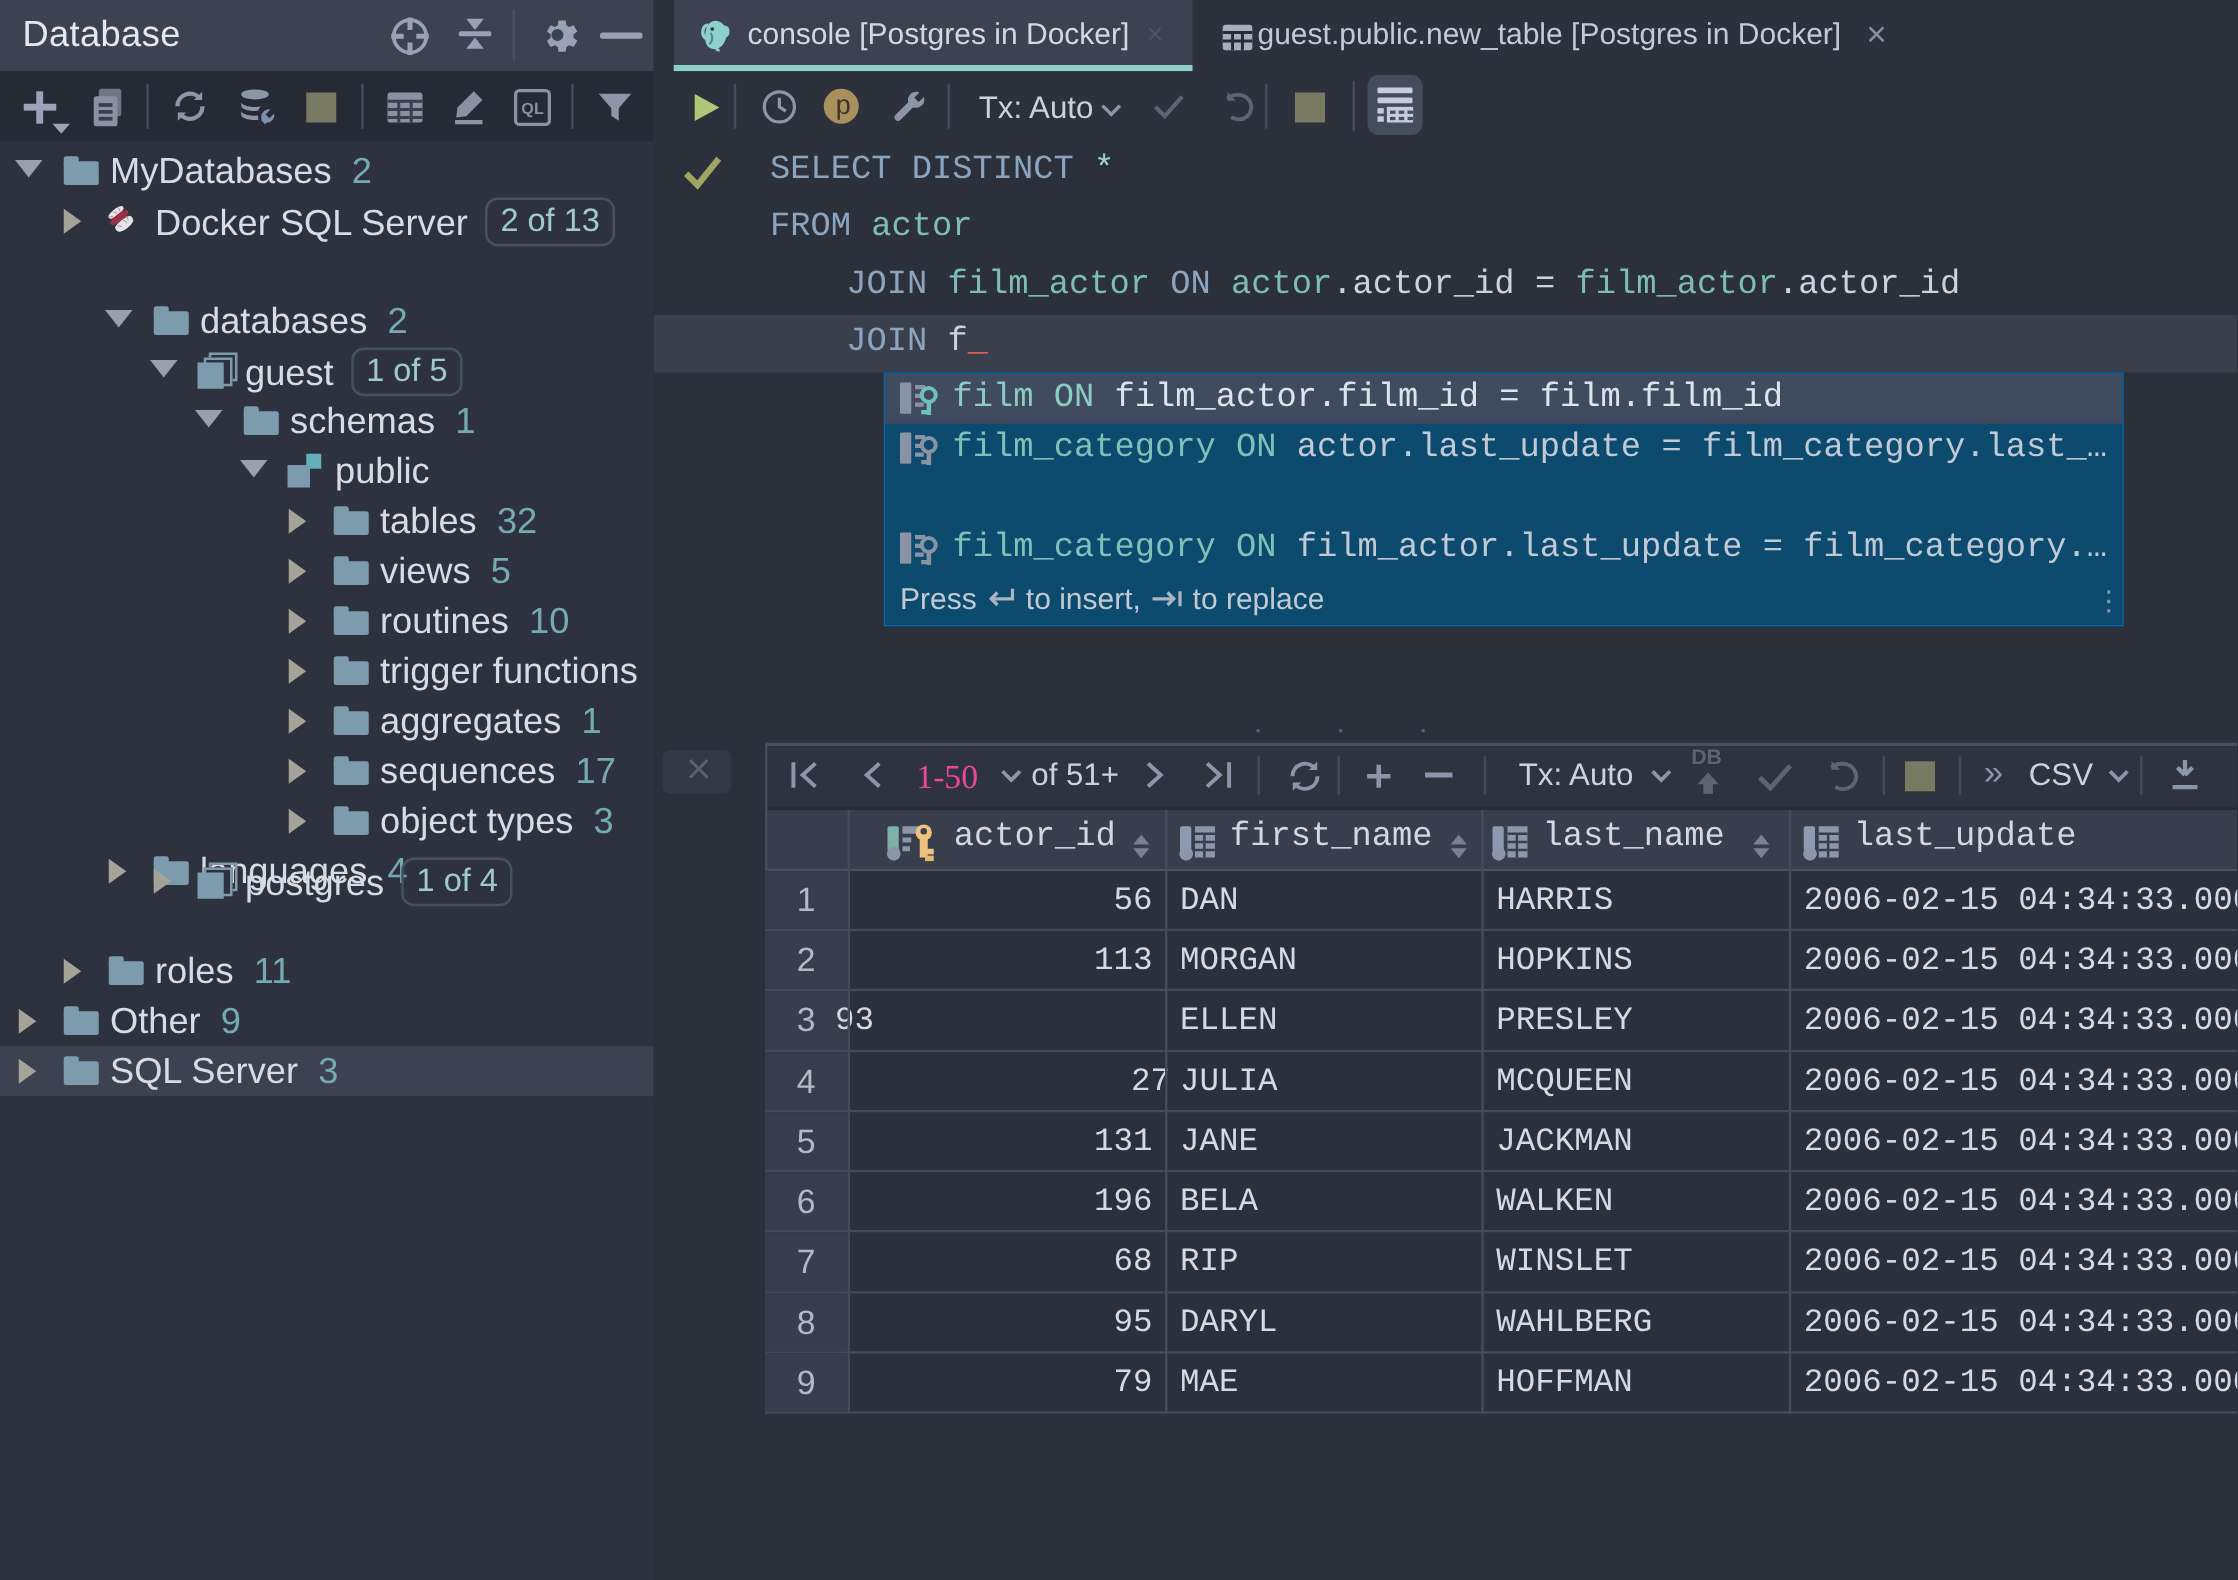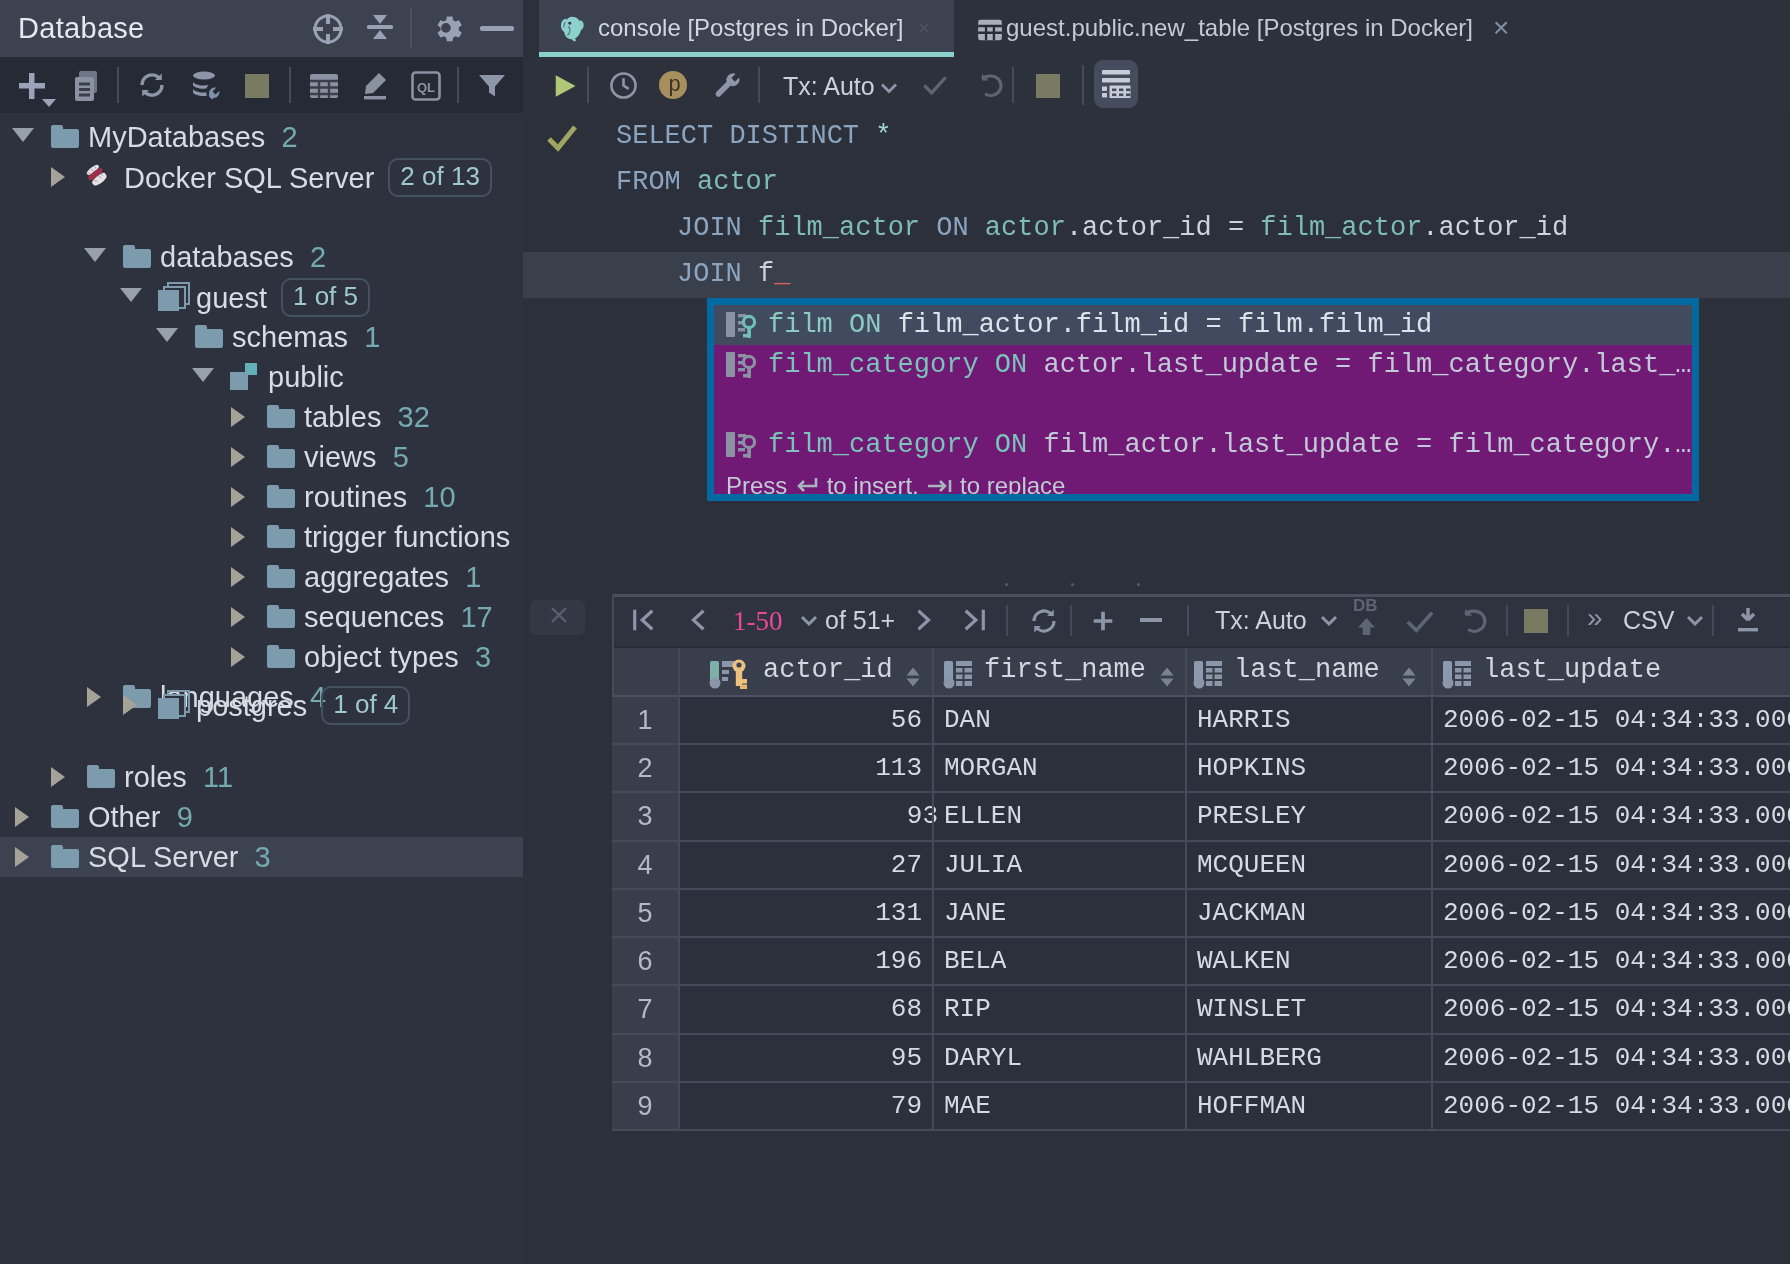--- a/index.html
+++ b/index.html
@@ -299,21 +299,21 @@
 </div>
     <div id="editor">
 <svg class="abs" style="left:22px;top:10px" width="34" height="30" viewBox="0 0 34 30" fill="none" stroke="#a0a662" stroke-width="5">
           <path d="M4 16l9 9L30 4"></path>
         </svg>
 <div class="abs" style="left:0;top:139px;width:1267px;height:46px;background:#3a3f4c"></div>
 <div class="eline" style="left:93px;top:8px"><span class="kw">SELECT DISTINCT </span><span style="color:#9fd4cf">*</span></div>
 <div class="eline" style="left:93px;top:54px"><span class="kw">FROM </span><span class="tbl">actor</span></div>
 <div class="eline" style="left:154px;top:100px"><span class="kw">JOIN </span><span class="tbl">film_actor</span><span class="kw"> ON </span><span class="tbl">actor</span><span class="pl">.actor_id = </span><span class="tbl">film_actor</span><span class="pl">.actor_id</span></div>
 <div class="eline" style="left:154px;top:146px"><span class="kw">JOIN </span><span class="pl">f</span><span style="color:#e0635a">_</span></div>
-<div class="abs" style="left:184px;top:185px;width:992px;height:203px;background:#701a75;border:7px solid #0369a1;box-sizing:border-box;overflow:hidden">
+<div class="abs" style="left:184px;top:185px;width:992px;height:203px;background:#0c4a6e;border:1px solid #0369a1;box-sizing:border-box;overflow:hidden">
           <div class="abs" style="left:0;top:0px;width:990px;height:40px;background:#414b60;font-family:'Liberation Mono',monospace;font-size:27px;line-height:40px;white-space:pre"><svg class="abs" style="left:10px;top:4px" width="34" height="33" viewBox="0 0 34 33">
               <rect x="2" y="3" width="9" height="25" rx="1" fill="#8a93a3"></rect>
               <rect x="14" y="5" width="8" height="3.4" fill="#8a93a3"></rect>
               <rect x="14" y="12" width="6" height="3.4" fill="#8a93a3"></rect>
               <rect x="14" y="19" width="7" height="3.4" fill="#8a93a3"></rect>
               <circle cx="25" cy="13" r="5.6" fill="none" stroke="#6fc0bc" stroke-width="3.2"></circle>
               <rect x="23.3" y="18" width="3.6" height="11" fill="#6fc0bc"></rect>
               <rect x="19" y="25" width="5" height="3.4" fill="#6fc0bc"></rect>
             </svg><span class="abs" style="left:54px"><span style="color:#8ccac2">film</span><span style="color:#8ccac2"> ON </span><span style="color:#dde3ec">film_actor.film_id = film.film_id</span></span></div>
           <div class="abs" style="left:0;top:40px;width:990px;height:40px;font-family:'Liberation Mono',monospace;font-size:27px;line-height:40px;white-space:pre"><svg class="abs" style="left:10px;top:4px" width="34" height="33" viewBox="0 0 34 33">
@@ -474,28 +474,28 @@
             </div>
             <div class="abs" style="left:0;top:151px;width:1178px;height:48px;border-bottom:2px solid #444a58;box-sizing:border-box;background:#2b303d">
               <div class="abs" style="left:0;top:0;width:66px;height:46px;background:#383e4b;color:#b3bac6;text-align:center;line-height:46px;font-family:'Liberation Sans',sans-serif;font-size:27px">2</div>
               <span class="abs" style="left:66px;width:244px;text-align:right;line-height:46px">113</span>
               <span class="abs" style="left:332px;line-height:46px">MORGAN</span>
               <span class="abs" style="left:585px;line-height:46px">HOPKINS</span>
               <span class="abs" style="left:831px;line-height:46px;white-space:nowrap">2006-02-15 04:34:33.000000</span>
             </div>
             <div class="abs" style="left:0;top:199px;width:1178px;height:49px;border-bottom:2px solid #444a58;box-sizing:border-box;background:#2b303d">
               <div class="abs" style="left:0;top:0;width:66px;height:47px;background:#383e4b;color:#b3bac6;text-align:center;line-height:47px;font-family:'Liberation Sans',sans-serif;font-size:27px">3</div>
-              <span class="abs" style="left:82px;width:244px;text-align:right;line-height:47px">93</span>
+              <span class="abs" style="left:56px;width:244px;line-height:47px">93</span>
               <span class="abs" style="left:332px;line-height:47px">ELLEN</span>
               <span class="abs" style="left:585px;line-height:47px">PRESLEY</span>
               <span class="abs" style="left:831px;line-height:47px;white-space:nowrap">2006-02-15 04:34:33.000000</span>
             </div>
             <div class="abs" style="left:0;top:248px;width:1178px;height:48px;border-bottom:2px solid #444a58;box-sizing:border-box;background:#2b303d">
               <div class="abs" style="left:0;top:0;width:66px;height:46px;background:#383e4b;color:#b3bac6;text-align:center;line-height:46px;font-family:'Liberation Sans',sans-serif;font-size:27px">4</div>
-              <span class="abs" style="left:66px;width:244px;text-align:right;line-height:46px">27</span>
+              <span class="abs" style="left:80px;width:244px;text-align:right;line-height:46px">27</span>
               <span class="abs" style="left:332px;line-height:46px">JULIA</span>
               <span class="abs" style="left:585px;line-height:46px">MCQUEEN</span>
               <span class="abs" style="left:831px;line-height:46px;white-space:nowrap">2006-02-15 04:34:33.000000</span>
             </div>
             <div class="abs" style="left:0;top:296px;width:1178px;height:48px;border-bottom:2px solid #444a58;box-sizing:border-box;background:#2b303d">
               <div class="abs" style="left:0;top:0;width:66px;height:46px;background:#383e4b;color:#b3bac6;text-align:center;line-height:46px;font-family:'Liberation Sans',sans-serif;font-size:27px">5</div>
               <span class="abs" style="left:66px;width:244px;text-align:right;line-height:46px">131</span>
               <span class="abs" style="left:332px;line-height:46px">JANE</span>
               <span class="abs" style="left:585px;line-height:46px">JACKMAN</span>
               <span class="abs" style="left:831px;line-height:46px;white-space:nowrap">2006-02-15 04:34:33.000000</span>

